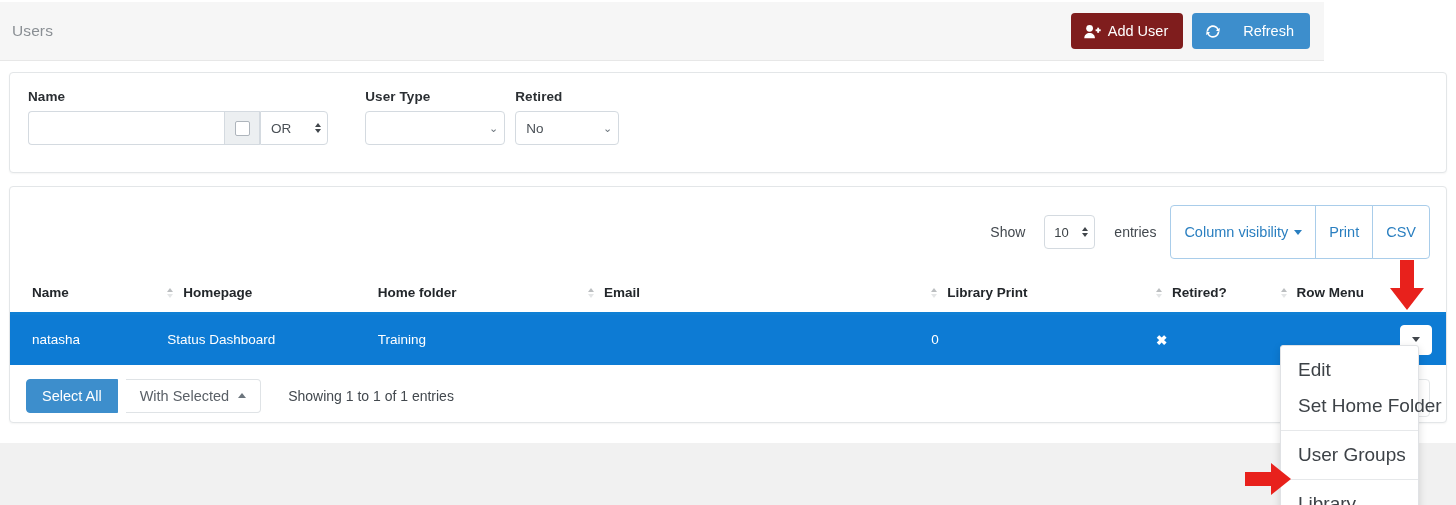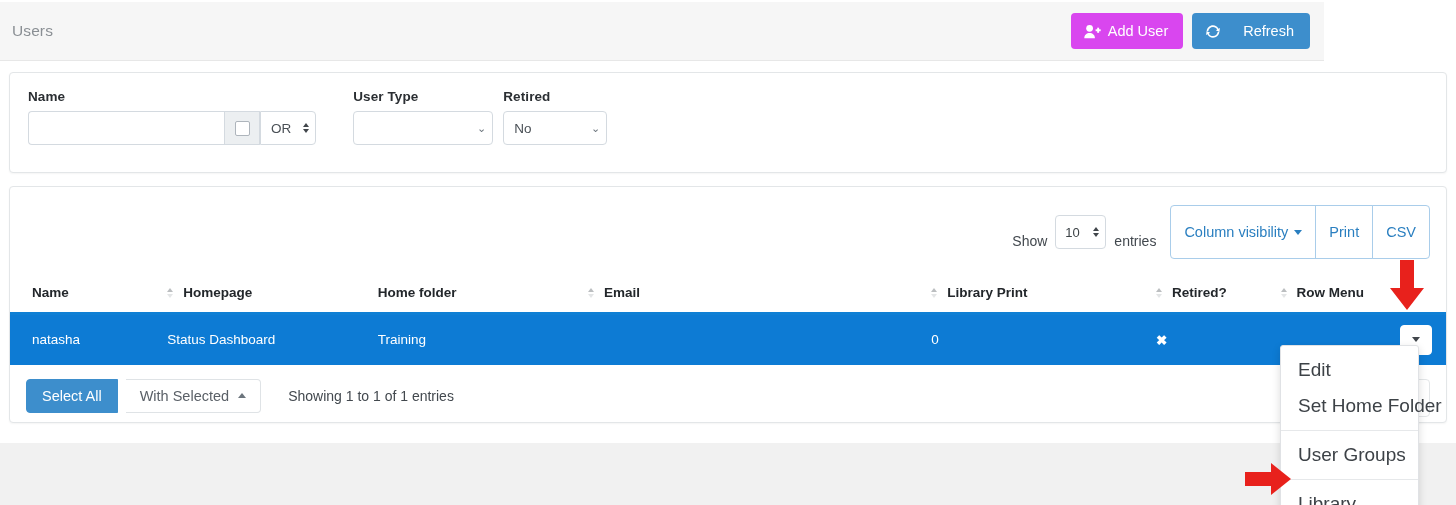--- a/index.html
+++ b/index.html
@@ -18,21 +18,21 @@
     background: #f6f6f6; border-bottom: 1px solid #e7e7e7;
     display: flex; align-items: center; padding: 0 12px;
   }
   .page-title { font-size: 15.5px; color: #8a8f94; font-weight: 400; letter-spacing: .1px; }
   .topbar-actions { margin-left: auto; display: flex; gap: 9px; align-items: center; padding-right: 2px; }
   .btn {
     border: 1px solid transparent; border-radius: 4px;
     font-size: 14.5px; font-family: "Liberation Sans", sans-serif;
     display: inline-flex; align-items: center; gap: 7px; cursor: pointer; white-space: nowrap;
   }
-  .btn-green { background: #d946ef; color: #fff; padding: 9px 14px 9px 12px; }
+  .btn-green { background: #7f1d1d; color: #fff; padding: 9px 14px 9px 12px; }
   .btn-blue  { background: #3d8ecc; color: #fff; padding: 9px 15px 9px 12px; gap: 22px; }
   .ico { display: inline-block; line-height: 1; }
   .ico svg { display: block; }
 
   
   .card {
     position: absolute; background: #fff;
     border: 1px solid #e3e6e8; border-radius: 4px;
     box-shadow: 0 1px 2px rgba(0,0,0,.045);
   }
@@ -50,36 +50,36 @@
     font-size: 13.5px; padding: 0 9px; font-family: "Liberation Sans", sans-serif; color: #32383e;
   }
   .chk-addon {
     width: 36px; height: 34px; background: #eceff1; border: 1px solid #d4dae0;
     display: flex; align-items: center; justify-content: center;
   }
   .chk-box { width: 15px; height: 15px; border: 1px solid #aeb5bc; border-radius: 2px; background: #fff; }
   .sel {
     height: 34px; border: 1px solid #d4dae0; background: #fff; border-radius: 0 4px 4px 0;
     font-size: 13.5px; color: #4a5056; padding: 0 6px 0 10px;
-    display: flex; align-items: center; gap: 12px; position: relative;
+    display: flex; align-items: center; gap: 24px; position: relative;
   }
   .sel.standalone { border-radius: 4px; justify-content: space-between; }
   .stepper { display: flex; flex-direction: column; gap: 2px; line-height: 0; }
   .cheveron-down { font-size: 11px; color: #6c757d; }
   .sel-usertype { width: 140px; }
   .sel-retired  { width: 104px; }
   .gap-lg { width: 37px; }
   .gap-sm { width: 10px; }
 
   
   .tbl-toolbar {
     display: flex; align-items: center; justify-content: flex-end;
     padding: 18px 16px 0 16px; gap: 0;
   }
-  .show-entries { display: flex; align-items: flex-end; gap: 8px; font-size: 14px; color: #42484e; }
+  .show-entries { display: flex; align-items: center; gap: 19px; font-size: 14px; color: #42484e; }
   .len-select {
     height: 34px; min-width: 51px; border: 1px solid #d4dae0; border-radius: 4px;
     background: #fff; font-size: 13px; color: #3c4246;
     display: flex; align-items: center; justify-content: space-between; padding: 0 6px 0 9px; gap: 8px;
   }
   .btn-group { display: flex; margin-left: 14px; }
   .btn-outline {
     background: #fff; border: 1px solid #a9cdea; color: #2a7fc0;
     font-size: 14.5px; padding: 18px 13px; cursor: pointer;
     display: inline-flex; align-items: center; gap: 6px; margin-left: -1px;

